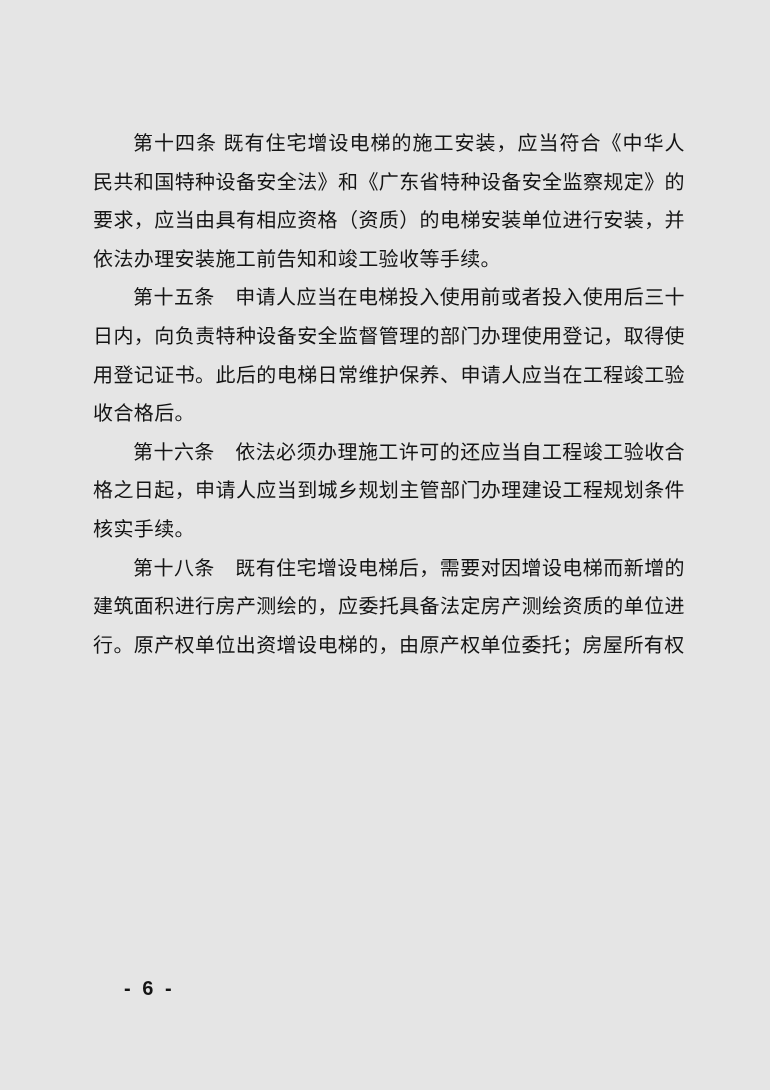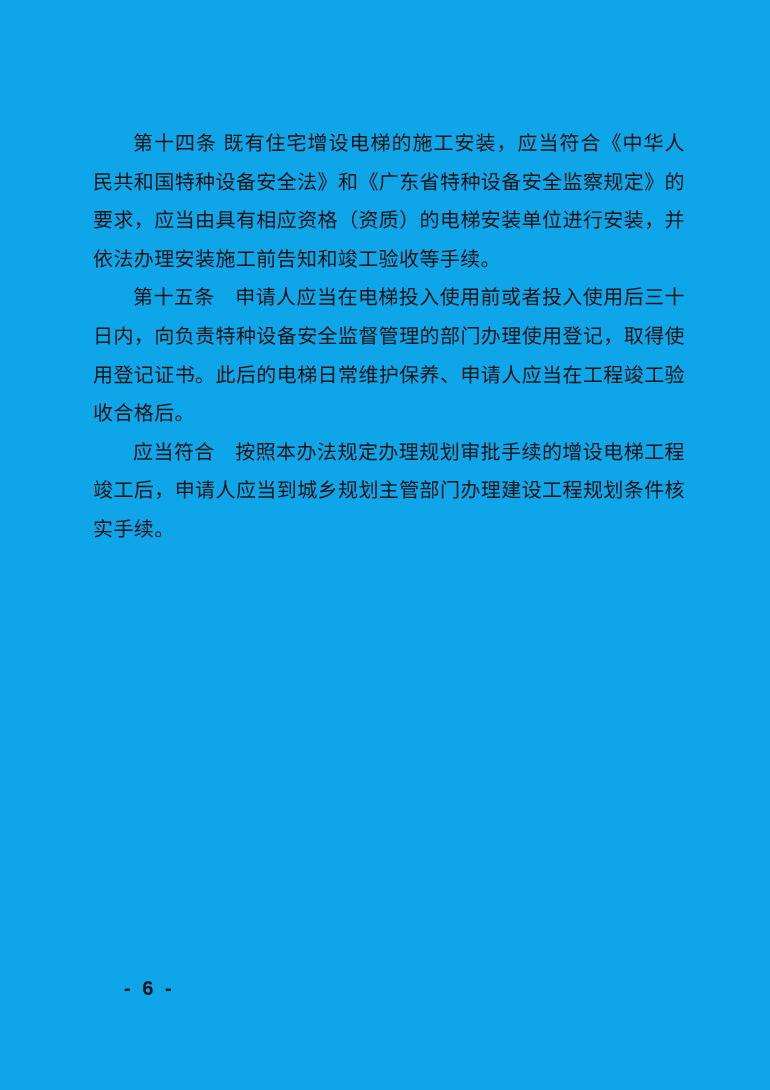--- a/index.html
+++ b/index.html
@@ -9,21 +9,21 @@
   body {
     width: 770px;
     height: 1090px;
     background: #ffffff;
     overflow: hidden;
   }
   .page {
     position: relative;
     width: 770px;
     height: 1090px;
-    background: #0ea5e9;
+    background: #e5e5e5;
     color: #141414;
     font-family: "Liberation Sans", "DejaVu Sans", sans-serif;
   }
   .doc-body {
     position: absolute;
     left: 93px;
     top: 124px;
     width: 592px;
   }
   .doc-body p {
@@ -49,16 +49,17 @@
     color: #141414;
   }
 </style>
 </head>
 <body>
 
 <div class="page">
   <div class="doc-body">
     <p>第十四条 既有住宅增设电梯的施工安装，应当符合《中华人民共和国特种设备安全法》和《广东省特种设备安全监察规定》的要求，应当由具有相应资格（资质）的电梯安装单位进行安装，并依法办理安装施工前告知和竣工验收等手续。</p>
     <p>第十五条　申请人应当在电梯投入使用前或者投入使用后三十日内，向负责特种设备安全监督管理的部门办理使用登记，取得使用登记证书。此后的电梯日常维护保养、申请人应当在工程竣工验收合格后。</p>
-    <p>应当符合　按照本办法规定办理规划审批手续的增设电梯工程竣工后，申请人应当到城乡规划主管部门办理建设工程规划条件核实手续。</p>
+    <p>第十六条　依法必须办理施工许可的还应当自工程竣工验收合格之日起，申请人应当到城乡规划主管部门办理建设工程规划条件核实手续。</p>
+    <p>第十八条　既有住宅增设电梯后，需要对因增设电梯而新增的建筑面积进行房产测绘的，应委托具备法定房产测绘资质的单位进行。原产权单位出资增设电梯的，由原产权单位委托；房屋所有权</p>
   </div>
   <div class="page-number">- 6 -</div>
 </div>
 
 </body></html>

